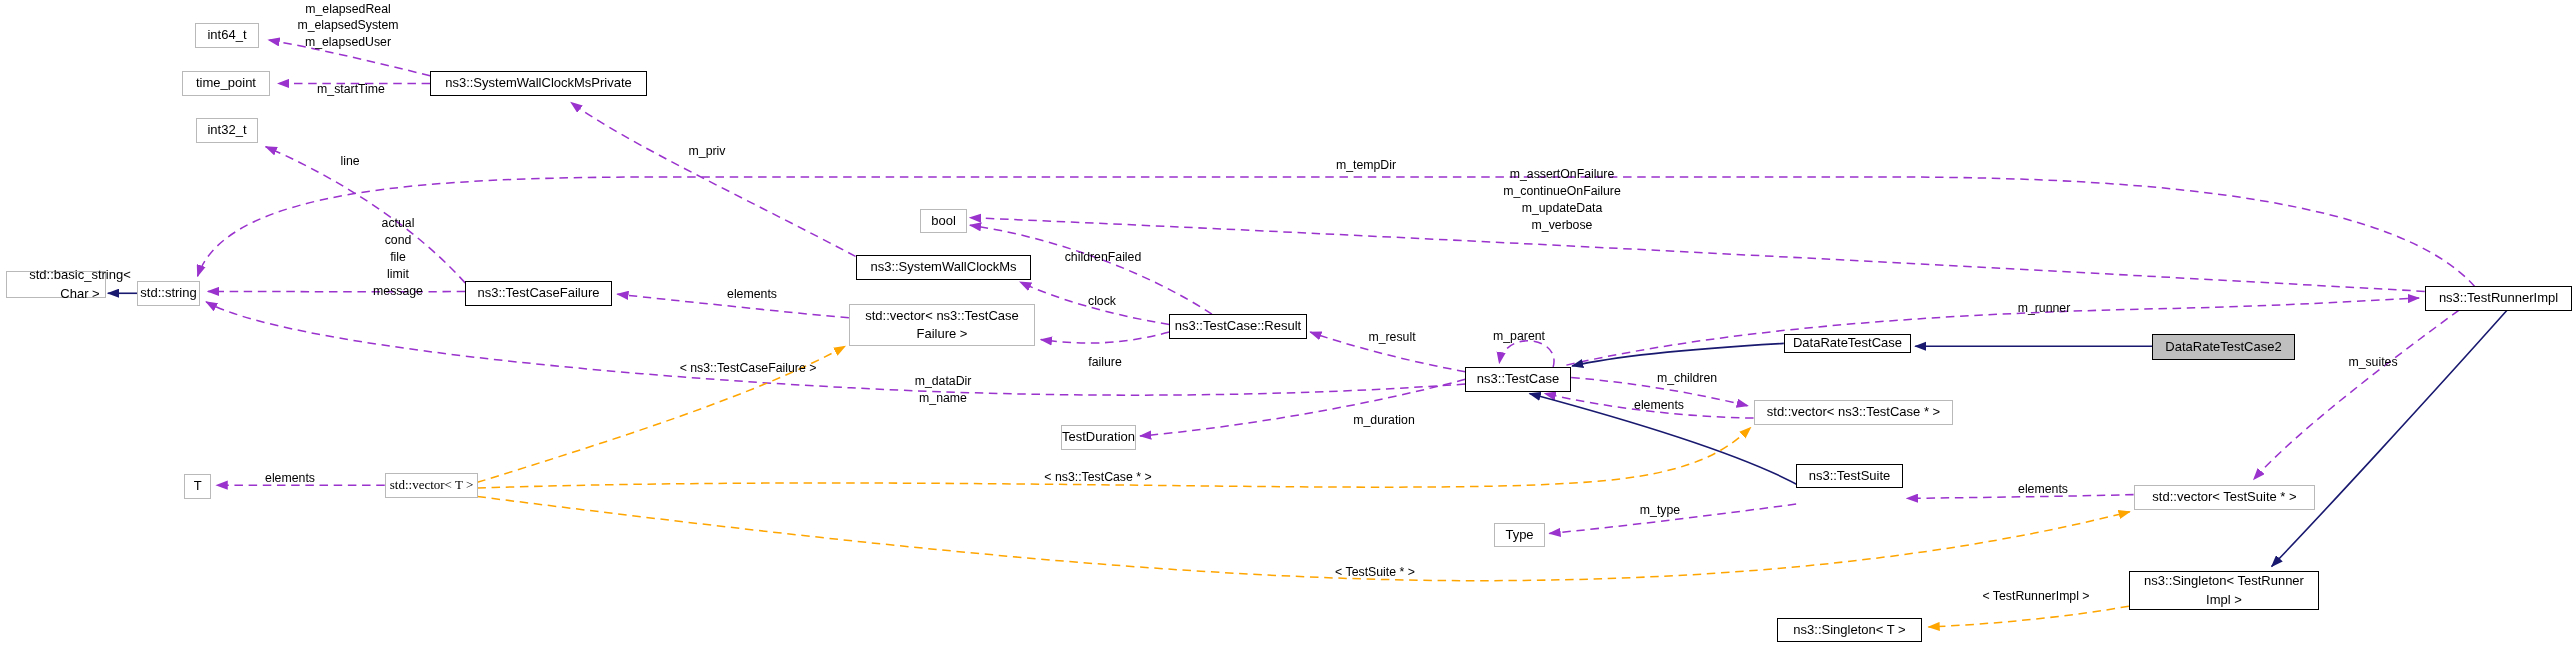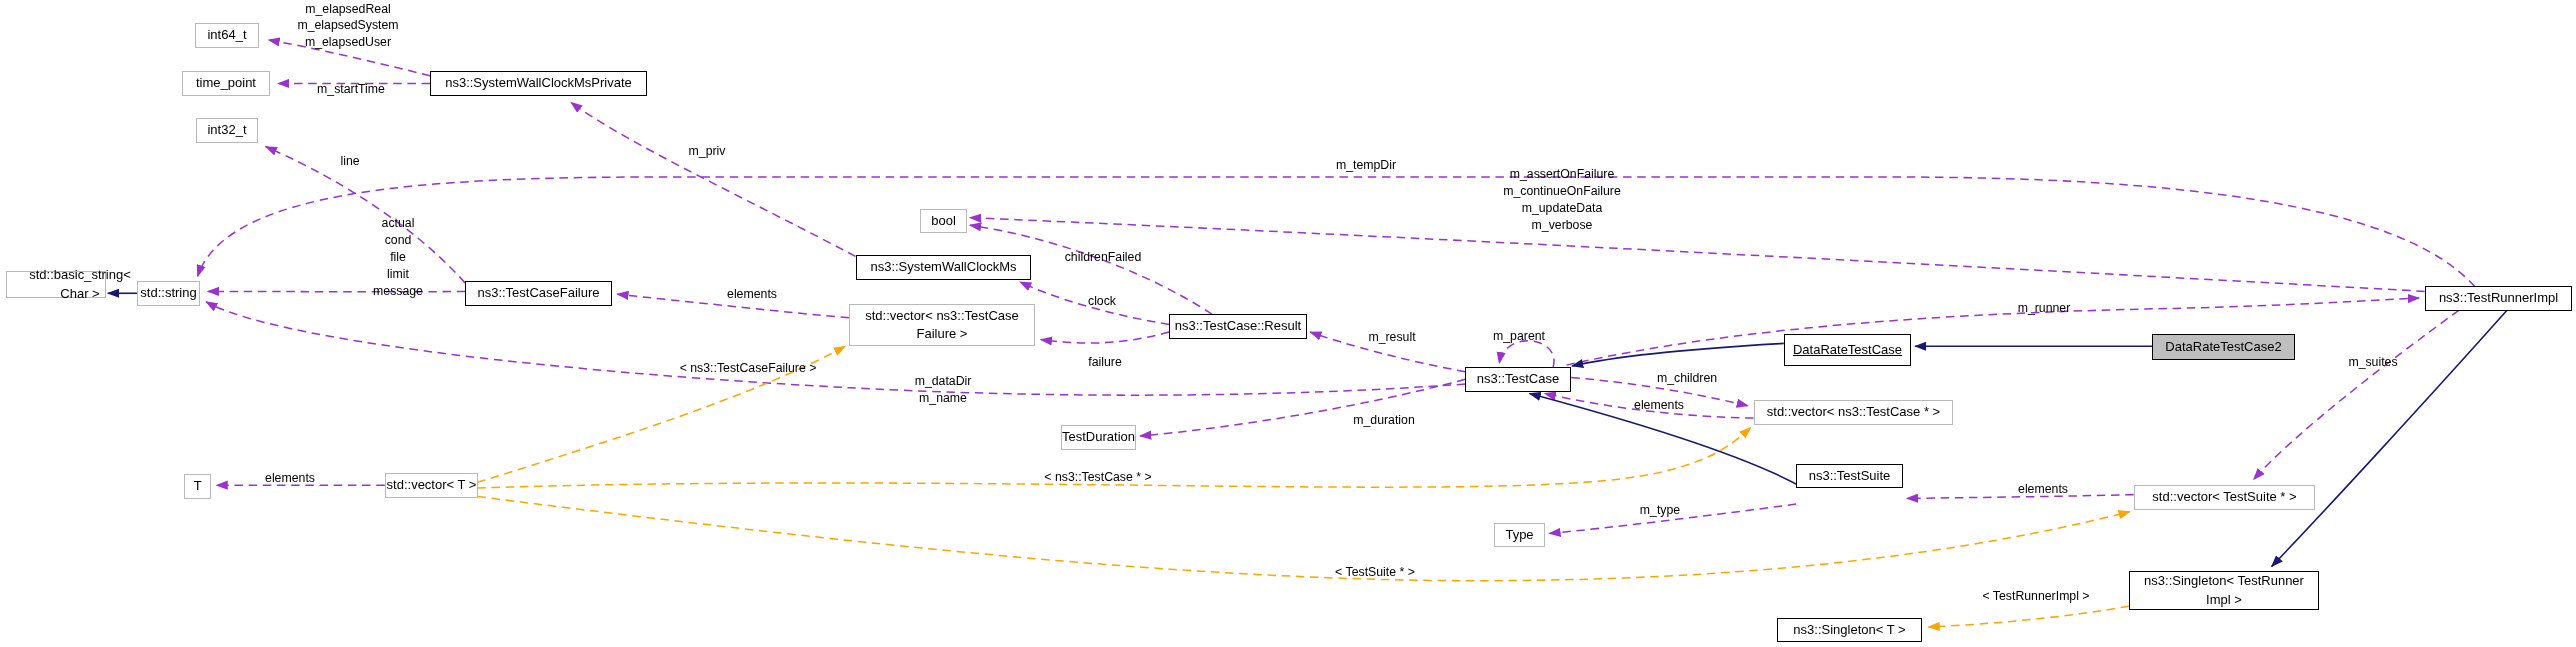--- a/index.html
+++ b/index.html
@@ -100,36 +100,36 @@
       </div>
       <div class="node class" style="left: 1169px; top: 314px; width: 138px; height: 24.6px;">
         <div>ns3::TestCase::Result</div>
       </div>
       <div class="node class" style="left: 1465px; top: 367px; width: 106px; height: 24.6px;">
         <div>ns3::TestCase</div>
       </div>
       <div class="node typedef" style="left: 1061px; top: 425px; width: 75px; height: 24.6px;">
         <div>TestDuration</div>
       </div>
-      <div class="node class" style="left: 1784px; top: 334px; width: 127px; height: 32px; text-decoration: underline;">
+      <div class="node class" style="left: 1784px; top: 334px; width: 127px; height: 19px;">
         <div>DataRateTestCase</div>
       </div>
       <div class="node focus" style="left: 2152px; top: 334px; width: 143px; height: 25.5px;">
         <div>DataRateTestCase2</div>
       </div>
       <div class="node class" style="left: 2425px; top: 286px; width: 147px; height: 24.6px;">
         <div>ns3::TestRunnerImpl</div>
       </div>
       <div class="node typedef" style="left: 1754px; top: 400px; width: 199px; height: 24.6px;">
         <div>std::vector&lt; ns3::TestCase * &gt;</div>
       </div>
       <div class="node typedef" style="left: 184px; top: 474px; width: 27.4px; height: 24.6px;">
         <div>T</div>
       </div>
-      <div class="node typedef" style="left: 385px; top: 473px; width: 93px; height: 24.6px;">
+      <div class="node typedef" style="left: 385px; top: 473px; width: 93px; height: 24.6px; font-family: Liberation Serif, serif;">
         <div>std::vector&lt; T &gt;</div>
       </div>
       <div class="node class" style="left: 1796px; top: 464px; width: 107px; height: 23.6px;">
         <div>ns3::TestSuite</div>
       </div>
       <div class="node typedef" style="left: 1494px; top: 523px; width: 51px; height: 23.6px;">
         <div>Type</div>
       </div>
       <div class="node typedef" style="left: 2134px; top: 485px; width: 181px; height: 24.6px;">
         <div>std::vector&lt; TestSuite * &gt;</div>

